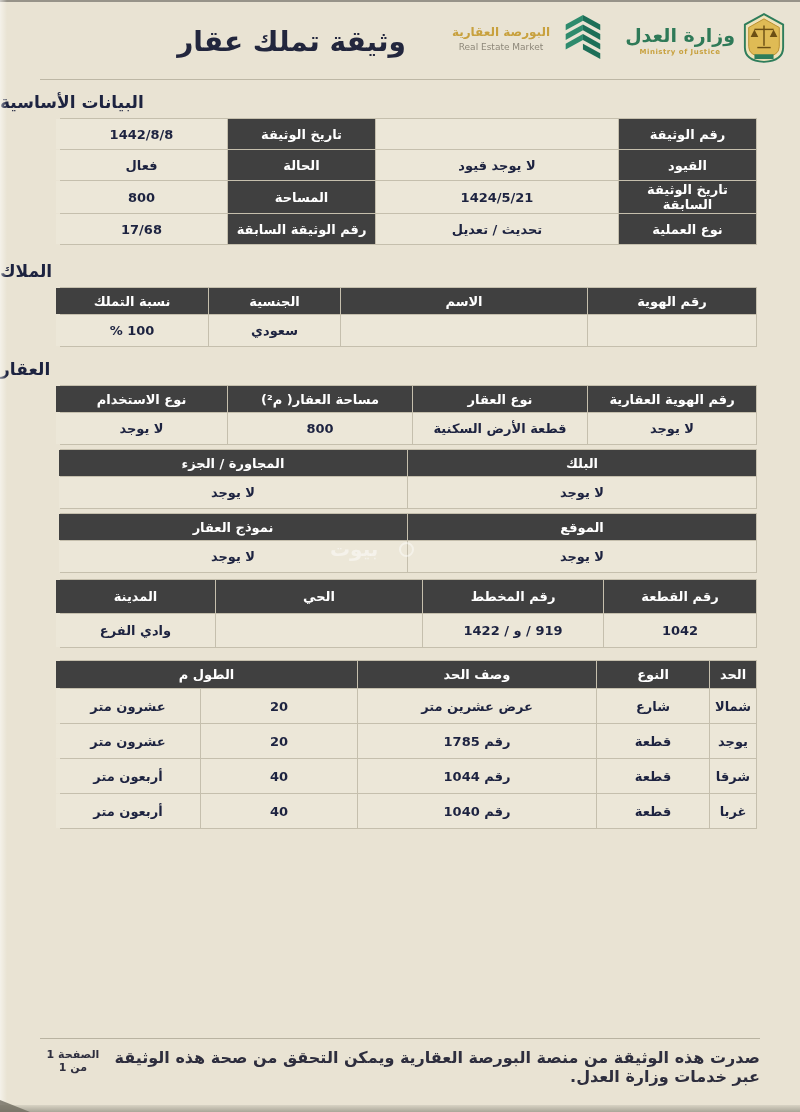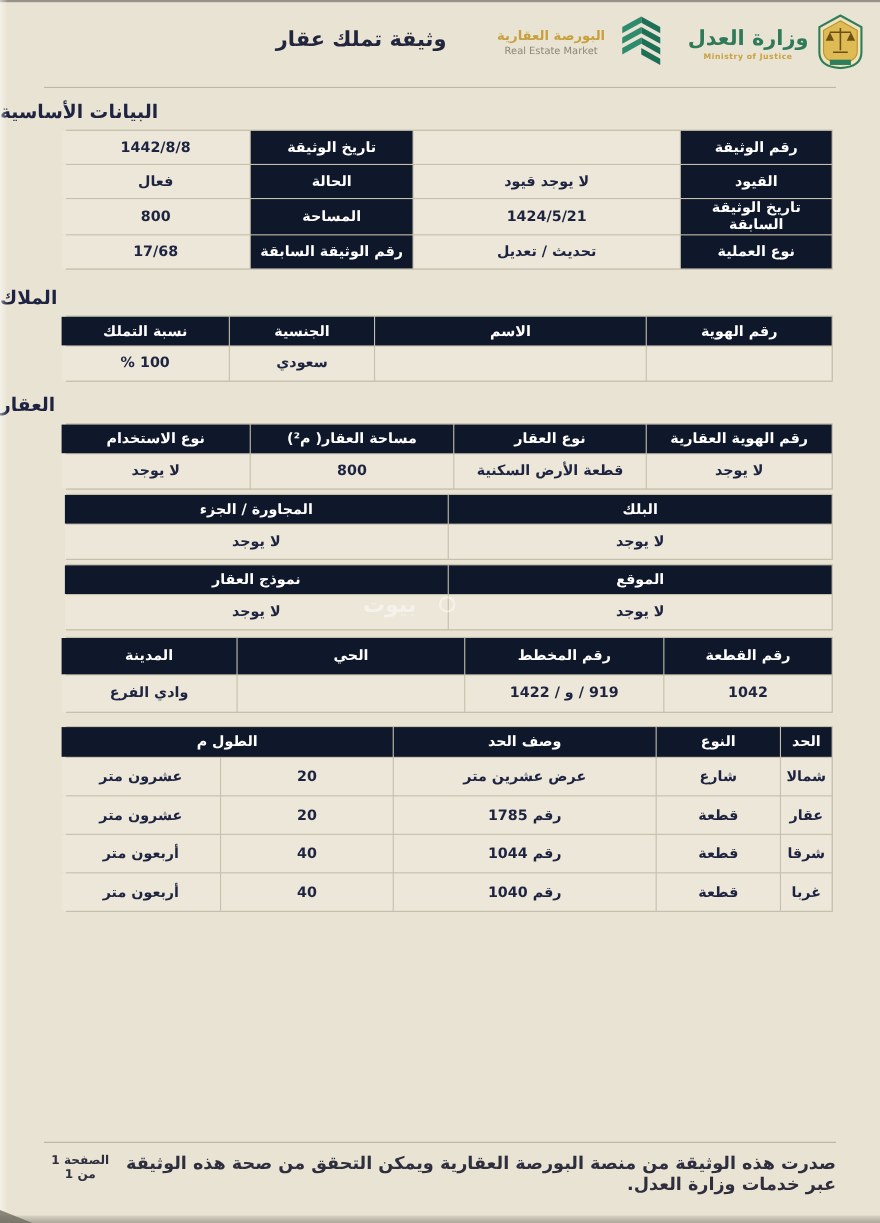--- a/index.html
+++ b/index.html
@@ -26,34 +26,34 @@
                 border-bottom:12px solid #6e6a5e; border-right:30px solid transparent; opacity:.8; }
 
   
   .header { display:flex; align-items:flex-start; padding:13px 14px 0 0; gap:18px; }
   .logo { display:flex; align-items:center; gap:7px; }
   .logo-text { text-align:center; line-height:1.25; }
   .moj-ar { font-size:19px; font-weight:bold; color:#2f7a58; }
   .moj-en { font-size:7px;  font-weight:bold; color:#c8a13e; letter-spacing:.5px; }
   .rem-ar { font-size:12px; font-weight:bold; color:#c8a13e;text-align:center; }
   .rem-en { font-size:9px;  color:#8d8779; margin-top:2px; }
-  .doc-title { font-size:19px; font-weight:bold; color:#22263d; padding-top:12px; margin-right:28px; }
+  .doc-title { font-size:28px; font-weight:bold; color:#22263d; padding-top:12px; margin-right:28px; }
 
   .divider { border:none; border-top:1px solid #bdb7a5; margin:12px 40px 0 40px; }
 
   .section-title { font-size:17px; font-weight:bold; text-align:left;
                    margin:12px 43px 6px 0; color:#1d2340; }
   .section-title.owners { margin-top:16px; }
 
   
   .tbl { display:grid; gap:1px; background:#c5bfad; border:1px solid #c5bfad;
          width:697px; margin:0 43px 0 auto; }
   .c   { background:#ece7d8; min-height:31px; display:flex; align-items:center; justify-content:center;
          font-size:13px; font-weight:bold; color:#1d2340; text-align:center; padding:1px 6px; }
-  .g   { background:#0f172a; color:#ffffff; min-height:26px; font-size:13px; }
+  .g   { background:#404040; color:#ffffff; min-height:26px; font-size:13px; }
   .span2 { grid-column: span 2; }
 
   .t-basic   { grid-template-columns:137px 242px 147px 171px; }
   .t-basic .c { min-height:30px; }
   .t-owners  { grid-template-columns:168px 246px 131px 152px; }
   .t-propA   { grid-template-columns:168px 174px 184px 171px; margin-top:0; }
   .t-prop2   { grid-template-columns:348px 348px; margin-top:4px; }
   .t-propD   { grid-template-columns:152px 180px 206px 159px; margin-top:6px; }
   .t-propD .c{ min-height:33px; }
   .t-borders { grid-template-columns:46px 112px 238px 156px 144px; margin-top:12px; }
@@ -207,21 +207,21 @@
     <div class="c g">النوع</div>
     <div class="c g">وصف الحد</div>
     <div class="c g span2">الطول م</div>
 
     <div class="c">شمالا</div>
     <div class="c">شارع</div>
     <div class="c">عرض عشرين متر</div>
     <div class="c">20</div>
     <div class="c">عشرون متر</div>
 
-    <div class="c">عقار</div>
+    <div class="c">يوجد</div>
     <div class="c">قطعة</div>
     <div class="c">رقم 1785</div>
     <div class="c">20</div>
     <div class="c">عشرون متر</div>
 
     <div class="c">شرقا</div>
     <div class="c">قطعة</div>
     <div class="c">رقم 1044</div>
     <div class="c">40</div>
     <div class="c">أربعون متر</div>

